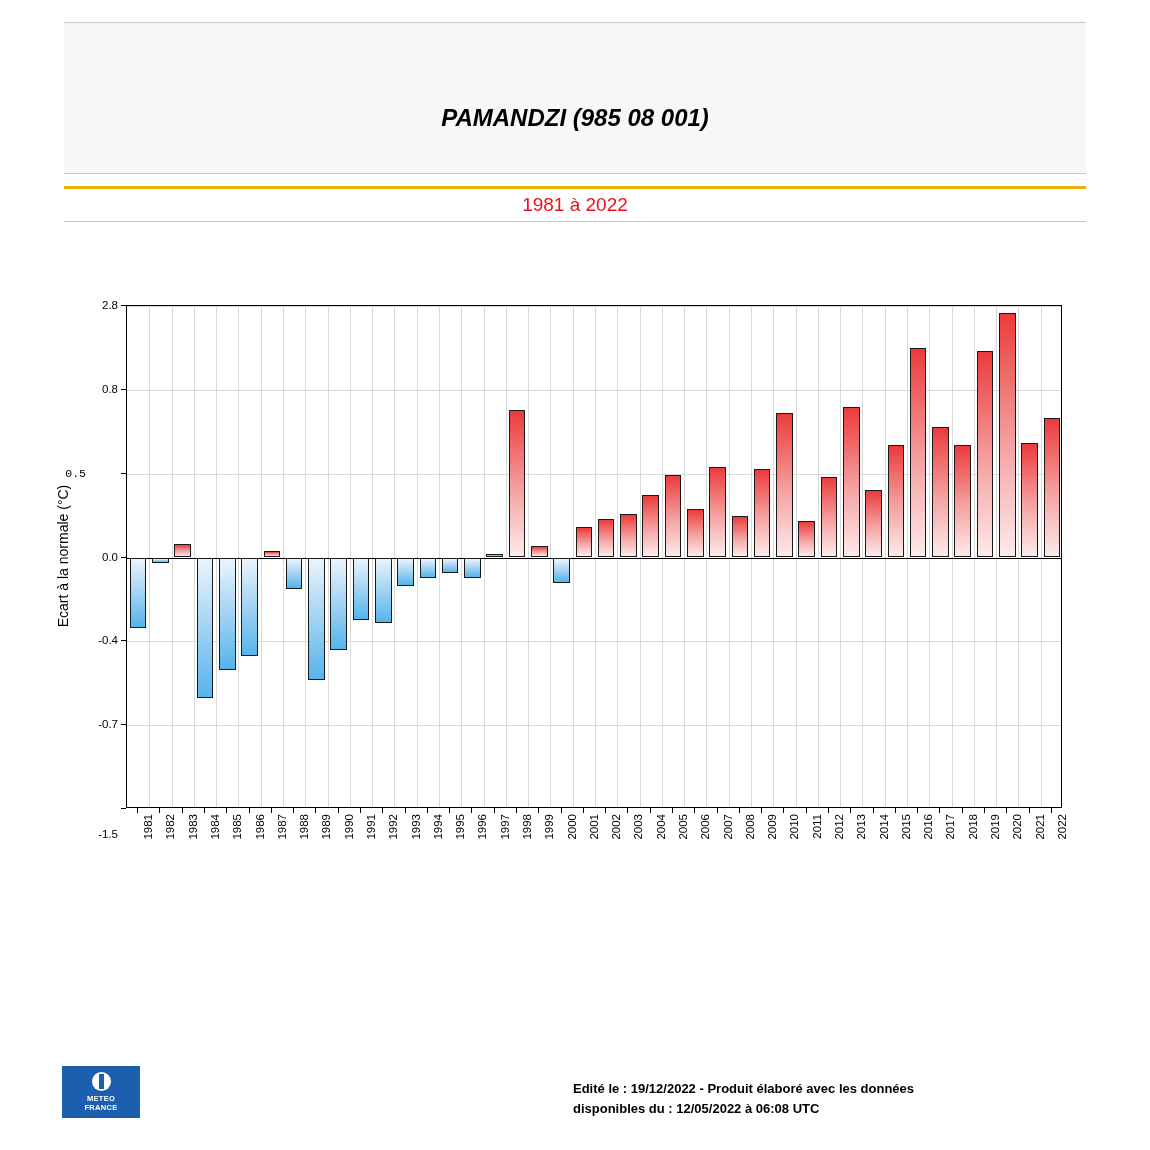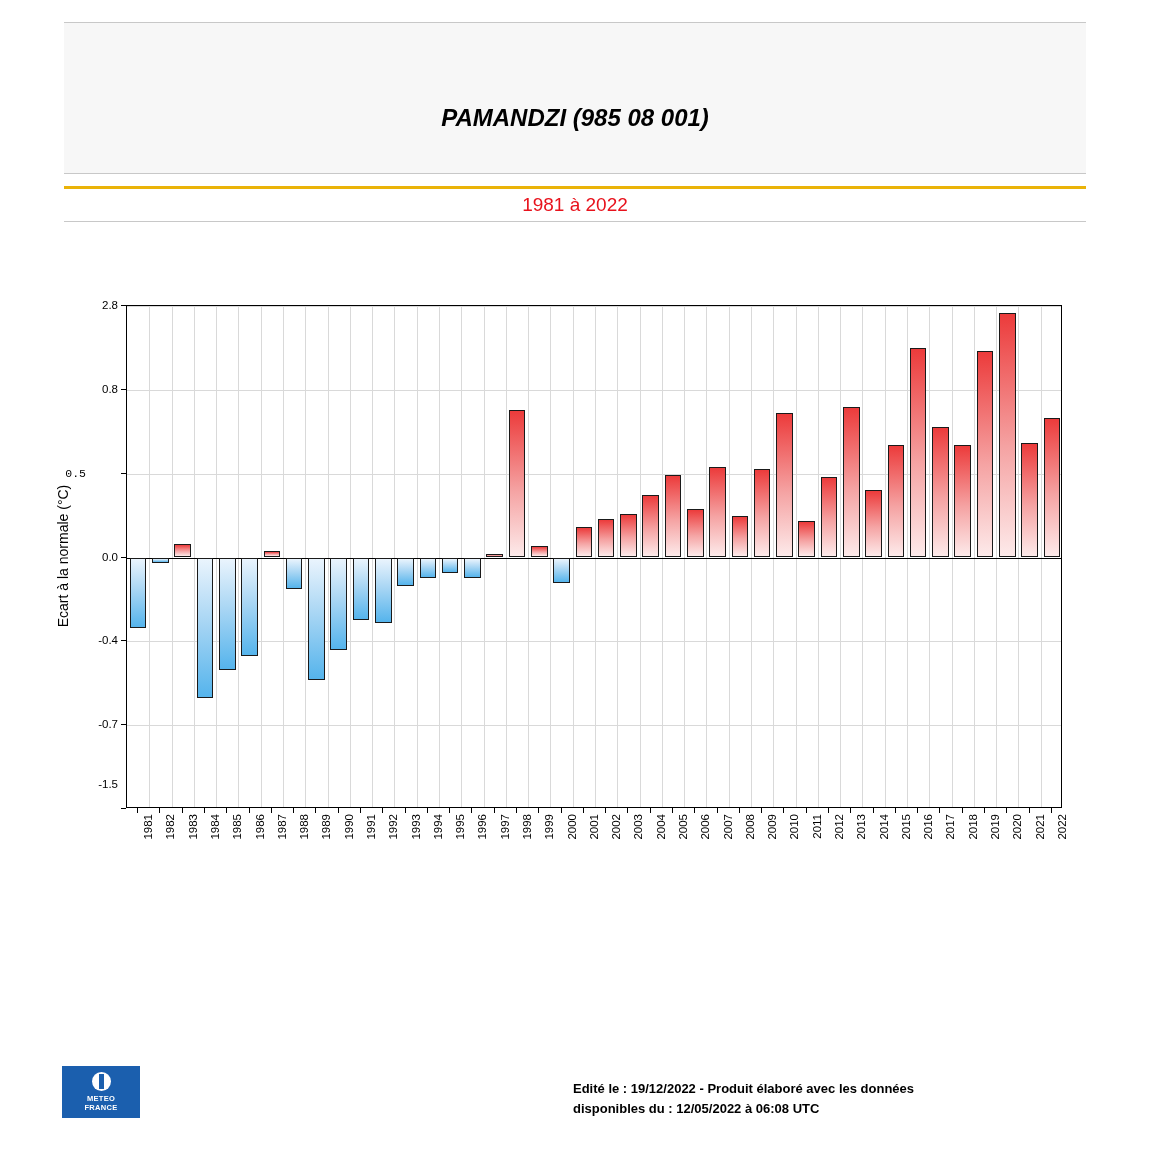--- a/index.html
+++ b/index.html
@@ -306,21 +306,21 @@
       <div class="bar pos" title="2015: 0.67" style="left: 760.611px; width: 16.4914px; top: 139.163px; height: 112.337px;"></div>
       <div class="bar pos" title="2016: 1.25" style="left: 782.897px; width: 16.4914px; top: 41.9167px; height: 209.583px;"></div>
       <div class="bar pos" title="2017: 0.78" style="left: 805.183px; width: 16.4914px; top: 120.72px; height: 130.78px;"></div>
       <div class="bar pos" title="2018: 0.67" style="left: 827.469px; width: 16.4914px; top: 139.163px; height: 112.337px;"></div>
       <div class="bar pos" title="2019: 1.23" style="left: 849.754px; width: 16.4914px; top: 45.27px; height: 206.23px;"></div>
       <div class="bar pos" title="2020: 1.46" style="left: 872.04px; width: 16.4914px; top: 6.70667px; height: 244.793px;"></div>
       <div class="bar pos" title="2021: 0.68" style="left: 894.326px; width: 16.4914px; top: 137.487px; height: 114.013px;"></div>
       <div class="bar pos" title="2022: 0.83" style="left: 916.611px; width: 16.4914px; top: 112.337px; height: 139.163px;"></div>
     </div>
   <div id="axis-decor">
-      <div class="ytick-label" style="top: 784px; right: 1032px;">-1.5</div>
+      <div class="ytick-label" style="top: 834px; right: 1032px;">-1.5</div>
       <div class="ytick-mark" style="position: absolute; left: 121px; top: 808px;"></div>
       <div class="ytick-label" style="top: 724.167px; right: 1032px;">-0.7</div>
       <div class="ytick-mark" style="position: absolute; left: 121px; top: 724.167px;"></div>
       <div class="ytick-label" style="top: 640.333px; right: 1032px;">-0.4</div>
       <div class="ytick-mark" style="position: absolute; left: 121px; top: 640.333px;"></div>
       <div class="ytick-label" style="top: 556.5px; right: 1032px;">0.0</div>
       <div class="ytick-mark" style="position: absolute; left: 121px; top: 556.5px;"></div>
       <div class="ytick-label" style="top: 472.667px; right: 1064px; font-family: Liberation Mono, monospace;">0.5</div>
       <div class="ytick-mark" style="position: absolute; left: 121px; top: 472.667px;"></div>
       <div class="ytick-label" style="top: 388.833px; right: 1032px;">0.8</div>

